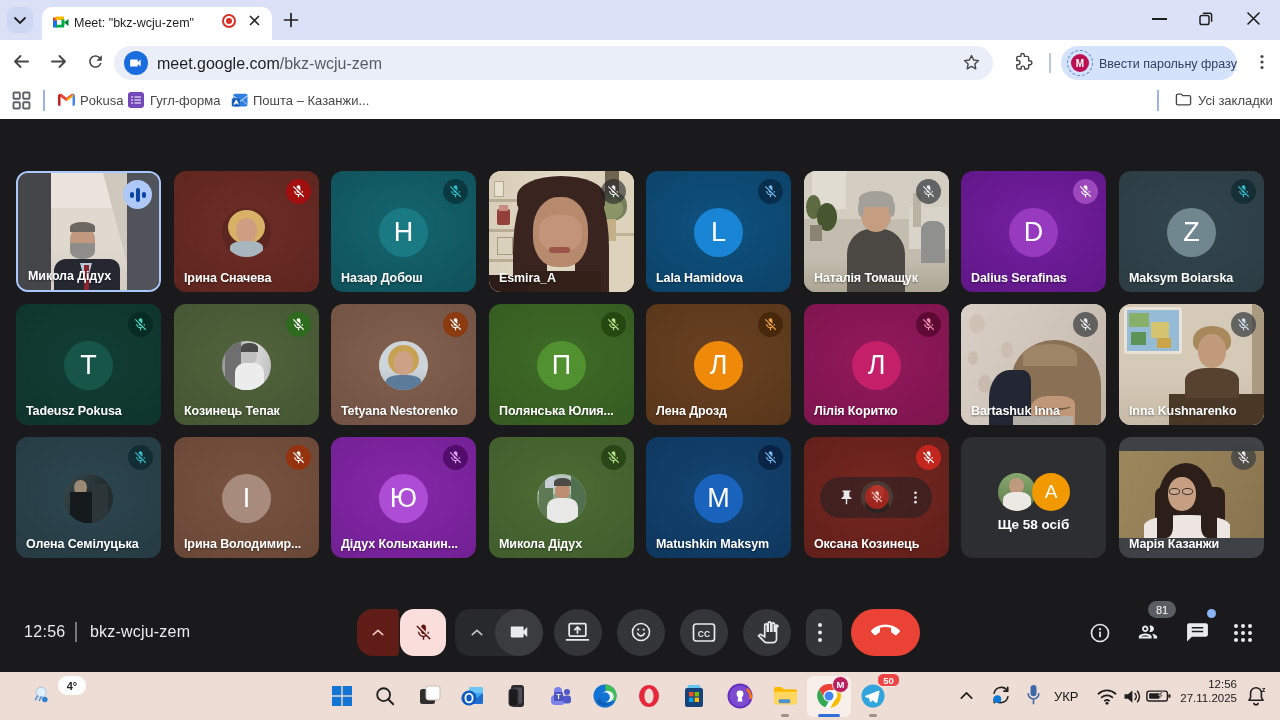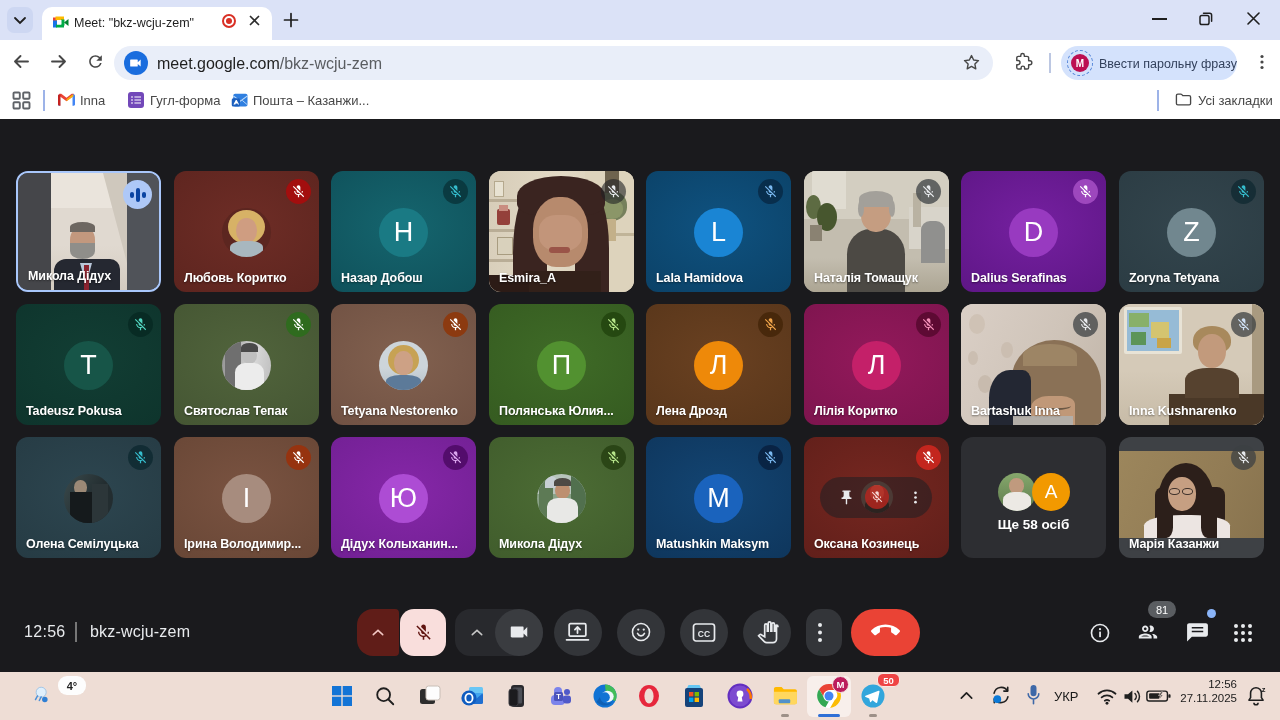--- a/index.html
+++ b/index.html
@@ -113,21 +113,21 @@
   </svg>
 <div class="abs" style="left:43px;top:90px;width:2px;height:21px;background:#9db3e8"></div>
 <svg class="abs" style="left:58px;top:93px" width="17" height="13" viewBox="0 0 24 18">
     <path fill="#ea4335" d="M12 9.8 2 2.2V1h2.6L12 6.6 19.4 1H22v1.2z"></path>
     <path fill="#4285f4" d="M0 2.5h3v15H0z" transform="translate(0,0)"></path>
     <path fill="#ea4335" d="M2 1 12 8.6 22 1v3L12 11.6 2 4z"></path>
     <path fill="#4285f4" d="M20.5 2h1.8c.9 0 1.7.8 1.7 1.7V16c0 .9-.8 1.7-1.7 1.7h-1.8z"></path>
     <path fill="#c5221f" d="M0 3.7C0 2.8.8 2 1.7 2h1.8v15.7H1.7c-.9 0-1.7-.8-1.7-1.7z"></path>
     <path fill="#fbbc04" d="M20.5 2 12 8.6v3L22.3 4z" opacity=".9"></path>
   </svg>
-<div class="abs" style="left:80px;top:93px;font-size:13px;color:#474747">Inna</div>
+<div class="abs" style="left:80px;top:93px;font-size:13px;color:#474747">Pokusa</div>
 <div class="abs" style="left:128px;top:92px;width:16px;height:16px;border-radius:3px;background:#7248b9"></div>
 <svg class="abs" style="left:131px;top:96px" width="10" height="8" viewBox="0 0 10 8">
     <g stroke="#fff" stroke-width="1.2">
       <path d="M0 1h2M3.4 1H10M0 4h2M3.4 4H10M0 7h2M3.4 7H10"></path>
     </g>
   </svg>
 <div class="abs" style="left:150px;top:93px;font-size:13px;color:#474747">Гугл-форма</div>
 <svg class="abs" style="left:231px;top:92px" width="18" height="16" viewBox="0 0 24 21">
     <rect x="3" y="2" width="19" height="17" rx="2.5" fill="#2f7fe0"></rect>
     <path d="M3 5l9.5 7L22 5" fill="none" stroke="#bfdcfa" stroke-width="1.6"></path>
@@ -164,21 +164,21 @@
     <div class="av" style="background:#5c2620">
 <div class="abs" style="left:6px;top:2px;width:37px;height:34px;border-radius:50%;background:#d7b266"></div>
 <div class="abs" style="left:14px;top:10px;width:21px;height:25px;border-radius:48%;background:#cf9d81"></div>
 <div class="abs" style="left:8px;top:33px;width:33px;height:16px;border-radius:40% 40% 0 0;background:#a8b7bf"></div>
 </div>
     <div class="mic" style="background:#a30e0e;">
       <svg width="15" height="15" viewBox="0 0 24 24" fill="#fff">
         <use href="#micoff"></use>
       </svg>
     </div>
-    <div class="name">Любовь Коритко</div>
+    <div class="name">Ірина Сначева</div>
   </div>
 <div class="tile" style="left:331px;top:171px;background:radial-gradient(ellipse 120% 110% at 50% 45%, #15656e 0%, #0c4650 100%)">
     <div class="av" style="background:#1a7a84">H</div>
     <div class="mic" style="background:rgba(8,48,54,.75);">
       <svg width="15" height="15" viewBox="0 0 24 24" fill="#35bdcd">
         <use href="#micoff"></use>
       </svg>
     </div>
     <div class="name">Назар Добош</div>
   </div>
@@ -252,21 +252,21 @@
     </div>
     <div class="name">Dalius Serafinas</div>
   </div>
 <div class="tile" style="left:1119px;top:171px;background:radial-gradient(ellipse 120% 110% at 50% 45%, #33454d 0%, #27373e 100%)">
     <div class="av" style="background:#71878f">Z</div>
     <div class="mic" style="background:rgba(15,40,48,.75);">
       <svg width="15" height="15" viewBox="0 0 24 24" fill="#35bdcd">
         <use href="#micoff"></use>
       </svg>
     </div>
-    <div class="name">Zoryna Tetyana</div>
+    <div class="name">Maksym Boiarska</div>
   </div>
 <div class="tile" style="left:16px;top:304px;background:radial-gradient(ellipse 120% 110% at 50% 45%, #123e34 0%, #0c2f28 100%)">
     <div class="av" style="background:#175548">T</div>
     <div class="mic" style="background:rgba(6,40,34,.8);">
       <svg width="15" height="15" viewBox="0 0 24 24" fill="#52d5c0">
         <use href="#micoff"></use>
       </svg>
     </div>
     <div class="name">Tadeusz Pokusa</div>
   </div>
@@ -275,21 +275,21 @@
 <div class="abs" style="left:3px;top:0;width:16px;height:49px;background:#6f6f6f"></div>
 <div class="abs" style="left:20px;top:6px;width:15px;height:17px;border-radius:48%;background:#bfbfbf"></div>
 <div class="abs" style="left:19px;top:2px;width:17px;height:9px;border-radius:50% 50% 0 0;background:#4a4a4a"></div>
 <div class="abs" style="left:13px;top:22px;width:29px;height:27px;border-radius:35% 35% 0 0;background:#ececec"></div>
 </div>
     <div class="mic" style="background:#2f6b1e;">
       <svg width="15" height="15" viewBox="0 0 24 24" fill="#fff">
         <use href="#micoff"></use>
       </svg>
     </div>
-    <div class="name">Святослав Тепак</div>
+    <div class="name">Козинець Тепак</div>
   </div>
 <div class="tile" style="left:331px;top:304px;background:radial-gradient(ellipse 120% 110% at 50% 45%, #82614f 0%, #67493d 100%)">
     <div class="av" style="background:linear-gradient(#cdd5da 0 55%,#b4bfc7)">
 <div class="abs" style="left:9px;top:4px;width:31px;height:30px;border-radius:50%;background:#c7a254"></div>
 <div class="abs" style="left:15px;top:10px;width:19px;height:24px;border-radius:48%;background:#cda185"></div>
 <div class="abs" style="left:7px;top:34px;width:35px;height:15px;border-radius:40% 40% 0 0;background:#5c7a99"></div>
 </div>
     <div class="mic" style="background:#8c3a10;">
       <svg width="15" height="15" viewBox="0 0 24 24" fill="#fff">
         <use href="#micoff"></use>

